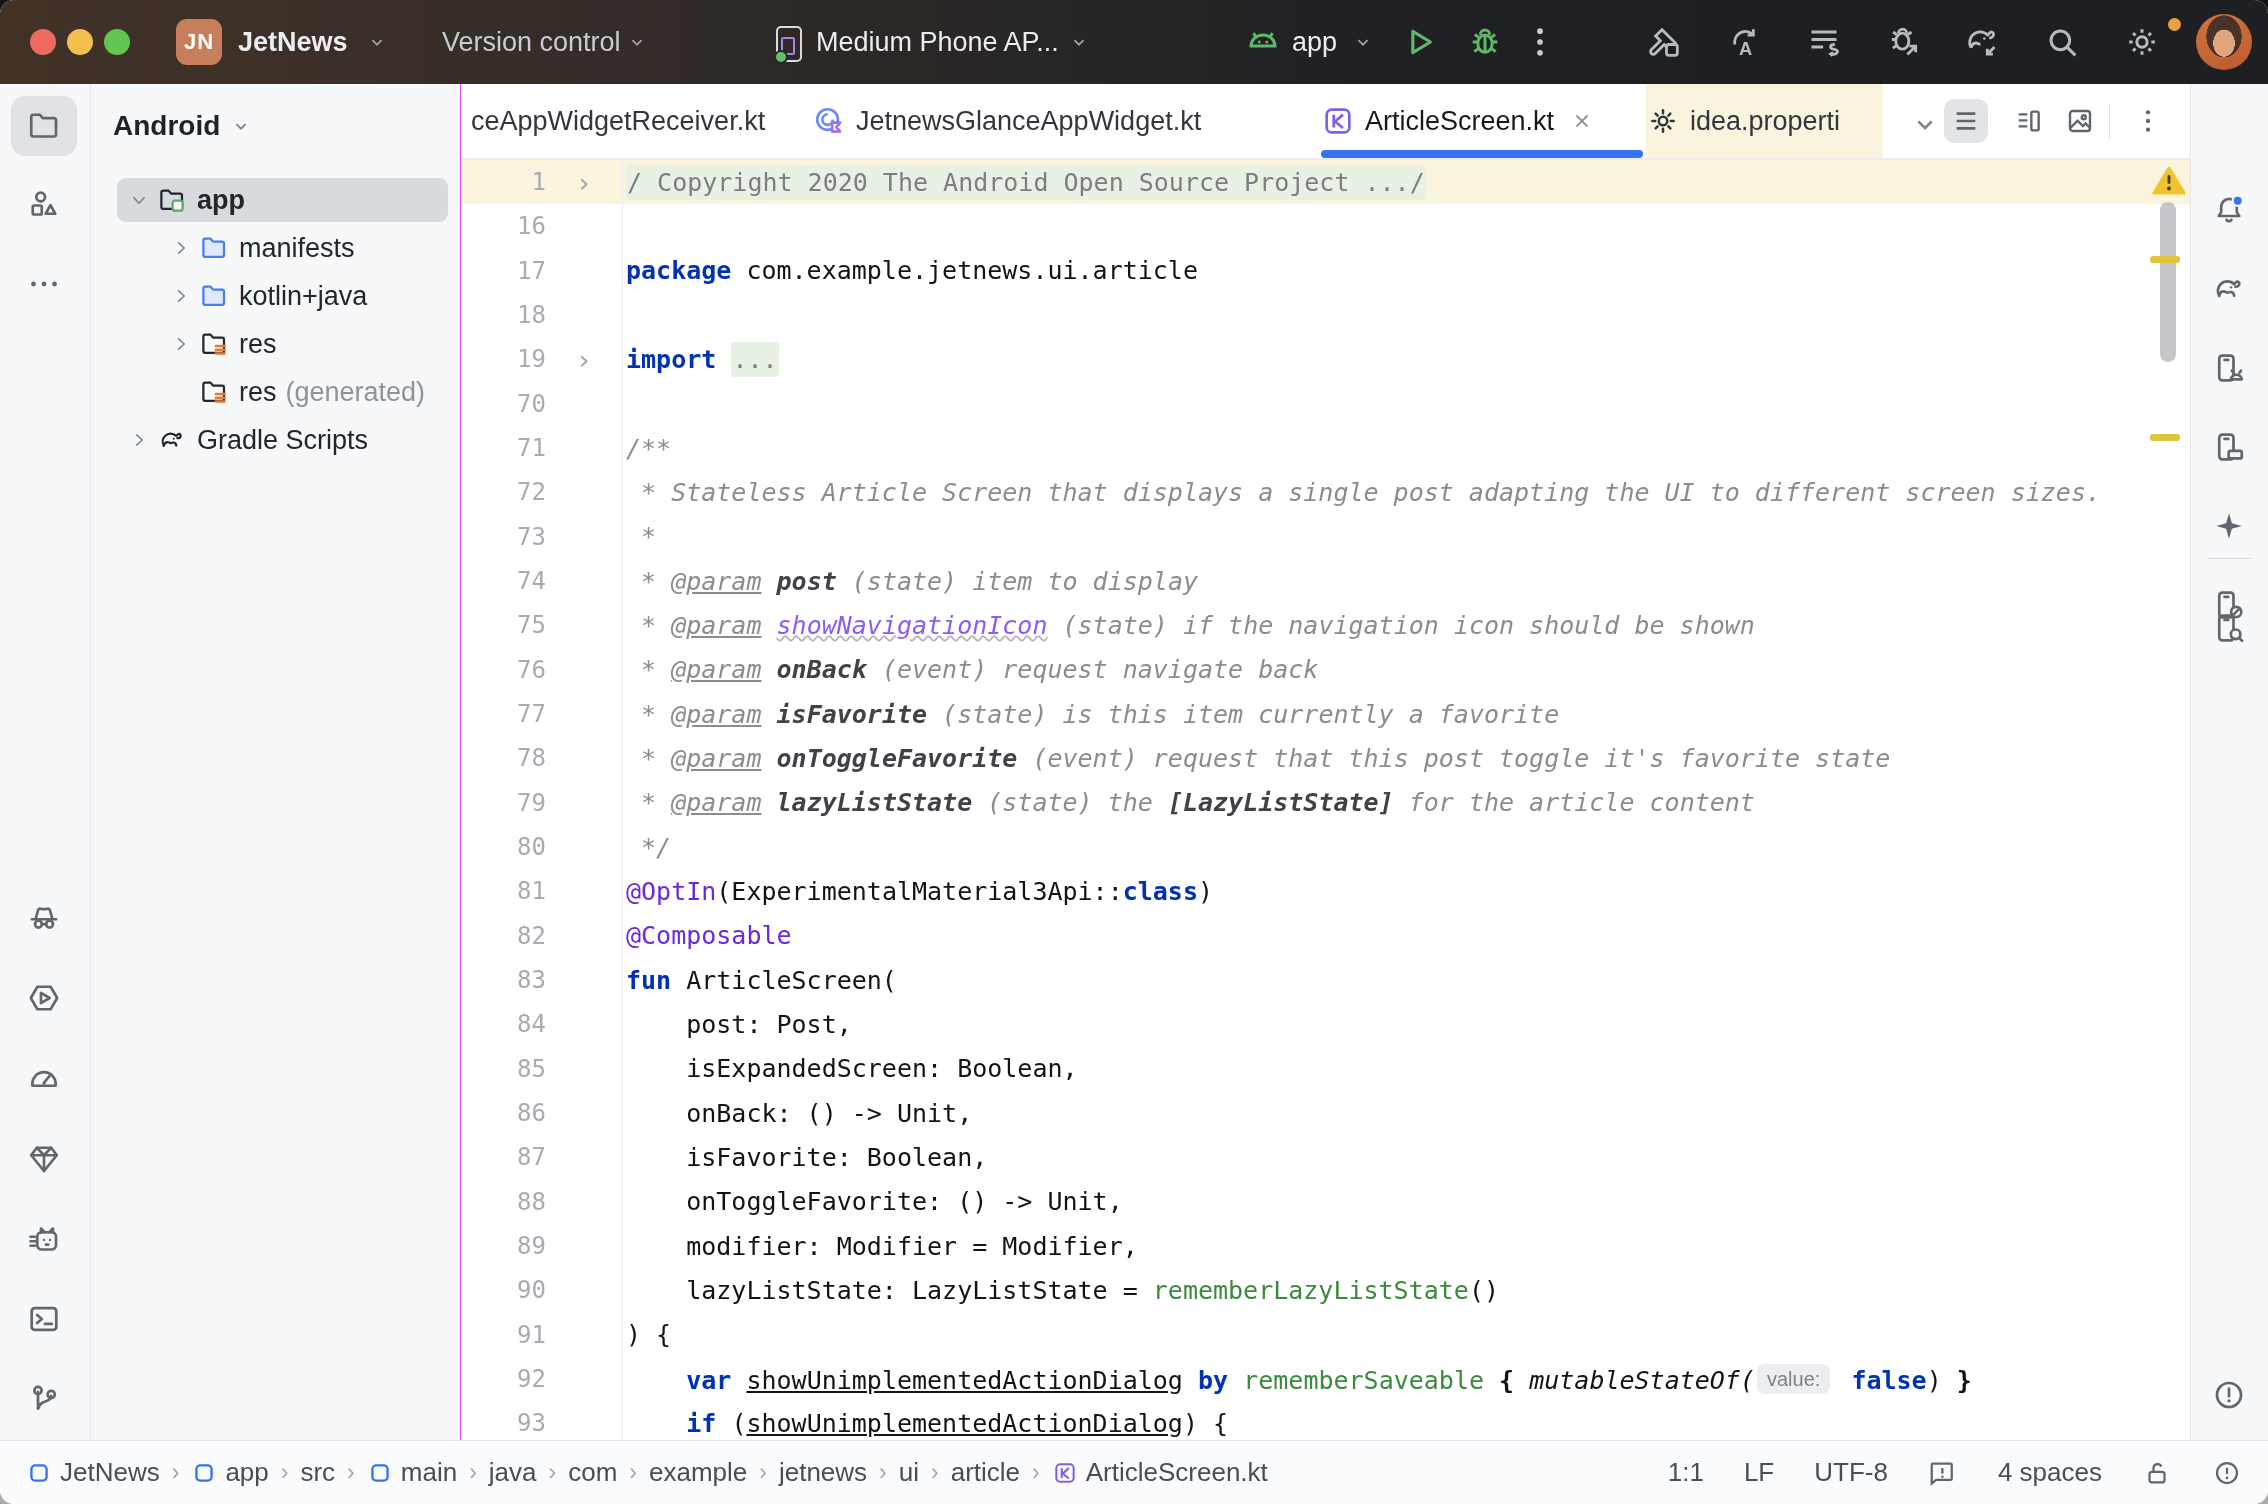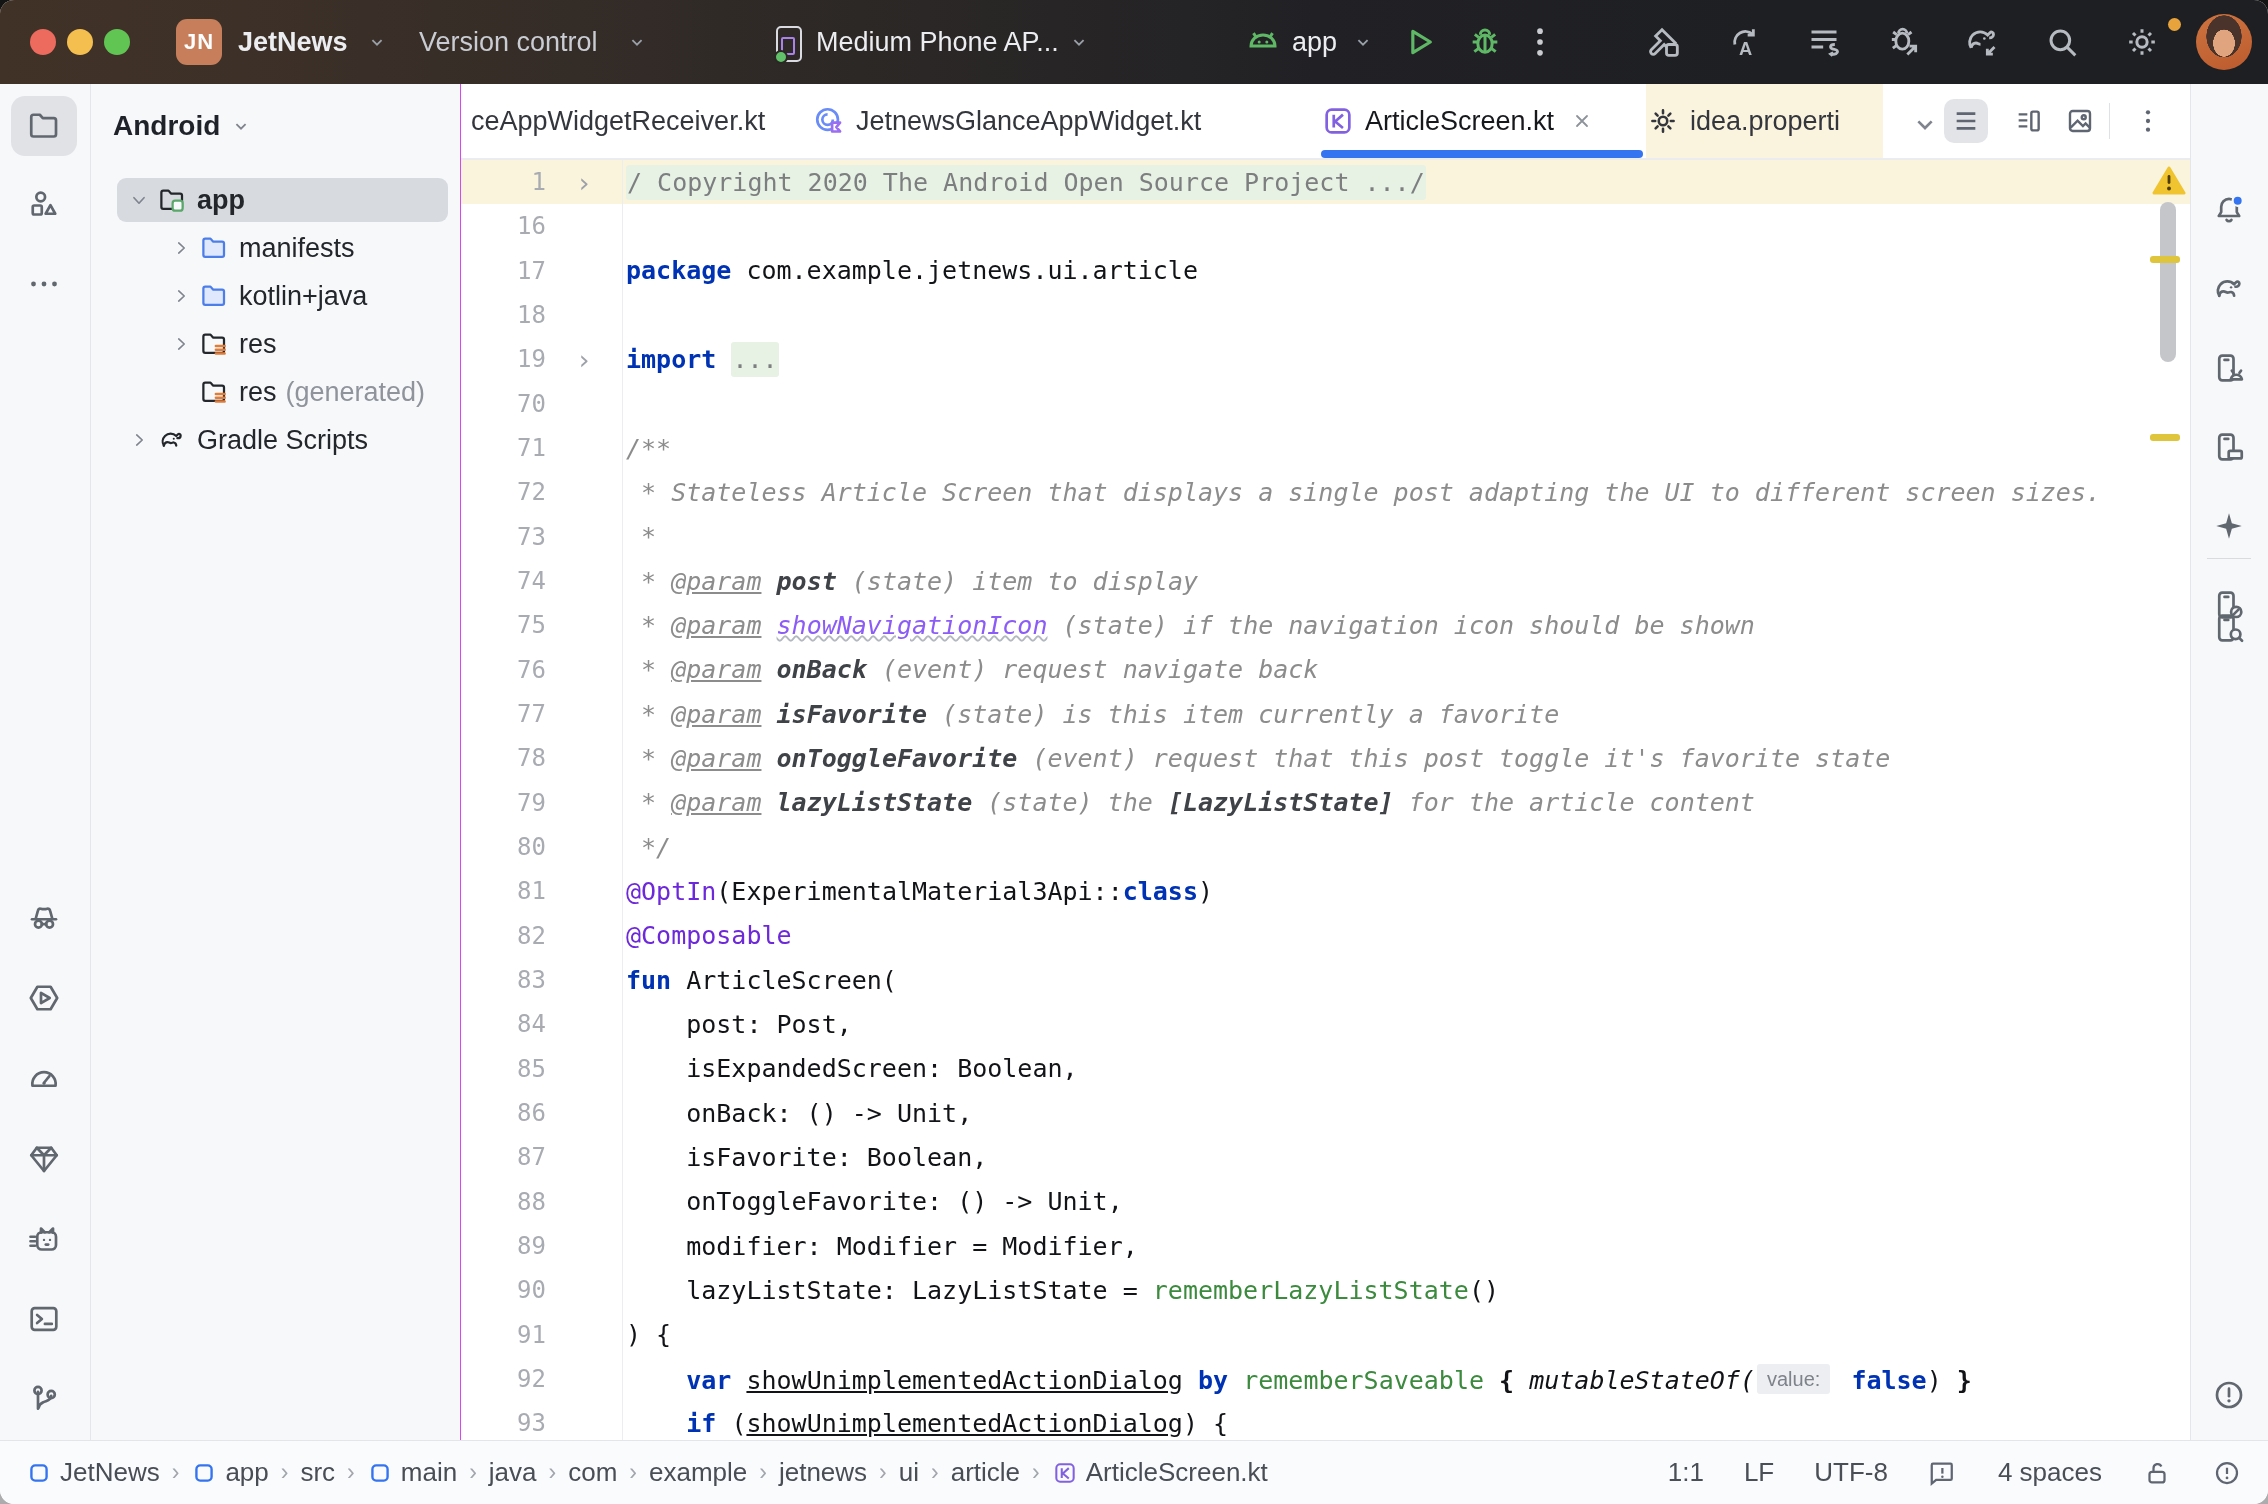--- a/index.html
+++ b/index.html
@@ -12,21 +12,21 @@
   
   #titlebar{position:absolute;left:0;top:0;right:0;height:95px;
     background:linear-gradient(90deg,#413227 0%,#3A2F28 16%,#2C2826 38%,#212125 58%,#1E1F22 78%,#1E1F22 100%);}
   .tl{position:absolute;top:29px;width:26px;height:26px;border-radius:50%;}
   #tl-close{left:30px;background:#EC6A5E;}
   #tl-min{left:67px;background:#F5BF4F;}
   #tl-zoom{left:104px;background:#61C554;}
   #jn-badge{position:absolute;left:176px;top:19px;width:46px;height:46px;border-radius:11px;
     background:#C77E5B;color:#FFF;font-weight:700;font-size:22px;display:flex;align-items:center;justify-content:center;letter-spacing:1px;}
   .tb-label{position:absolute;top:0;height:84px;display:flex;align-items:center;color:#ECEDF0;font-size:27px;}
-  .tb-dim{color:#C9CCD2;}
+  .tb-dim{color:#C9CCD2;margin-left:23px;}
   .tb-car{position:absolute;top:31px;width:22px;height:22px;color:#9aa0a8;}
   .tbi{position:absolute;top:22px;width:40px;height:40px;color:#B6BAC1;}
   .tbi svg{width:40px;height:40px;}
   #gear-dot{position:absolute;left:2168px;top:18px;width:13px;height:13px;border-radius:50%;background:#E8A33D;}
   #avatar{position:absolute;left:2196px;top:14px;width:56px;height:56px;border-radius:50%;overflow:hidden;
     background:
       radial-gradient(ellipse 32% 40% at 50% 52%, #E0A47E 0 60%, rgba(0,0,0,0) 61%),
       radial-gradient(ellipse 52% 62% at 50% 40%, #4A332A 0 60%, rgba(0,0,0,0) 61%),
       linear-gradient(160deg,#CE7440 0%,#BC5B2E 100%);}
   #device-phone{position:absolute;left:776px;top:26px;width:22px;height:32px;border:2.5px solid #D9DBE0;border-radius:5px;}
@@ -87,21 +87,21 @@
   .tk-pu{color:#8C8C8C;font-style:italic;text-decoration:underline;}
   .tk-pn{color:#3F4247;font-style:italic;font-weight:700;}
   .tk-pnw{color:#8b5cf6;font-style:italic;font-weight:400;
      text-decoration:underline;text-decoration-style:wavy;text-decoration-color:#B3B8C0;text-decoration-thickness:2px;}
   .tk-fn{color:#3B8A3E;}
   .tk-und{text-decoration:underline;}
   .tk-b{font-weight:700;}
   .tk-it{font-style:italic;}
   .tk-fold{background:#E7F2E4;color:#7C7E80;padding:3px 1px;border-radius:3px;}
   .tk-hint{display:inline-block;font-family:"Liberation Sans",sans-serif;font-size:20px;line-height:30px;
-     background:#EDEEF1;color:#7E828A;border-radius:3px;padding:0 10px;margin:0 6px 0 2px;vertical-align:3px;}
+     background:#EDEEF1;color:#7E828A;border-radius:8px;padding:0 10px;margin:0 6px 0 2px;vertical-align:3px;}
 
   
   #warn-tri{position:absolute;left:1691px;top:82px;width:34px;height:30px;}
   #scroll-thumb{position:absolute;left:1699px;top:118px;width:16px;height:160px;border-radius:8px;background:#C4C6CA;}
   .stripe-mark{position:absolute;left:1689px;width:30px;height:7px;border-radius:3px;background:#DFC53B;}
 
   
   #rightrail{position:absolute;right:0;top:84px;width:77px;bottom:64px;background:#F7F8FA;border-left:1px solid #E4E6E9;}
   .rrbtn{position:absolute;left:7px;width:62px;height:58px;display:flex;align-items:center;justify-content:center;color:#61676F;}
   .rrbtn svg{width:36px;height:36px;}

